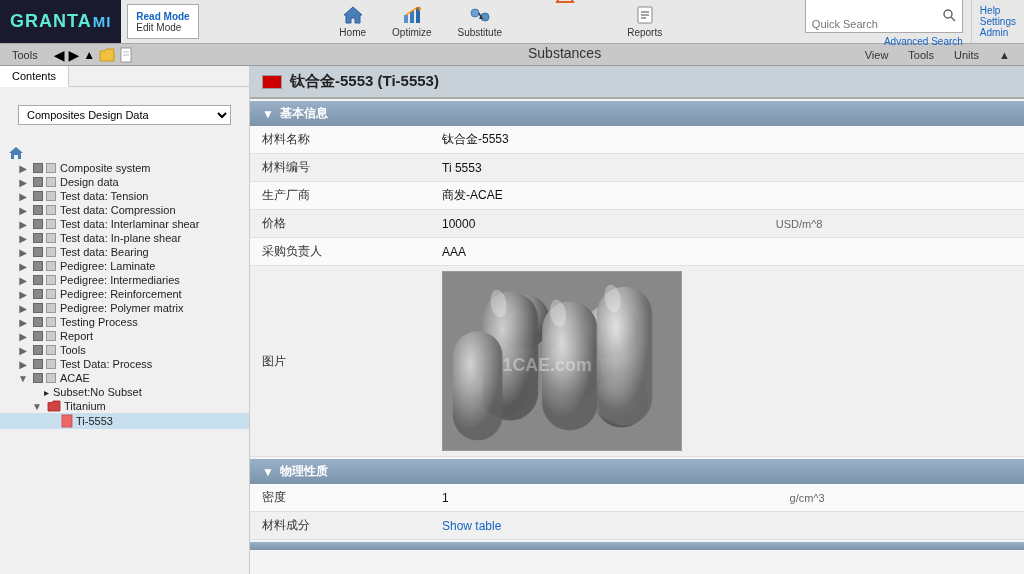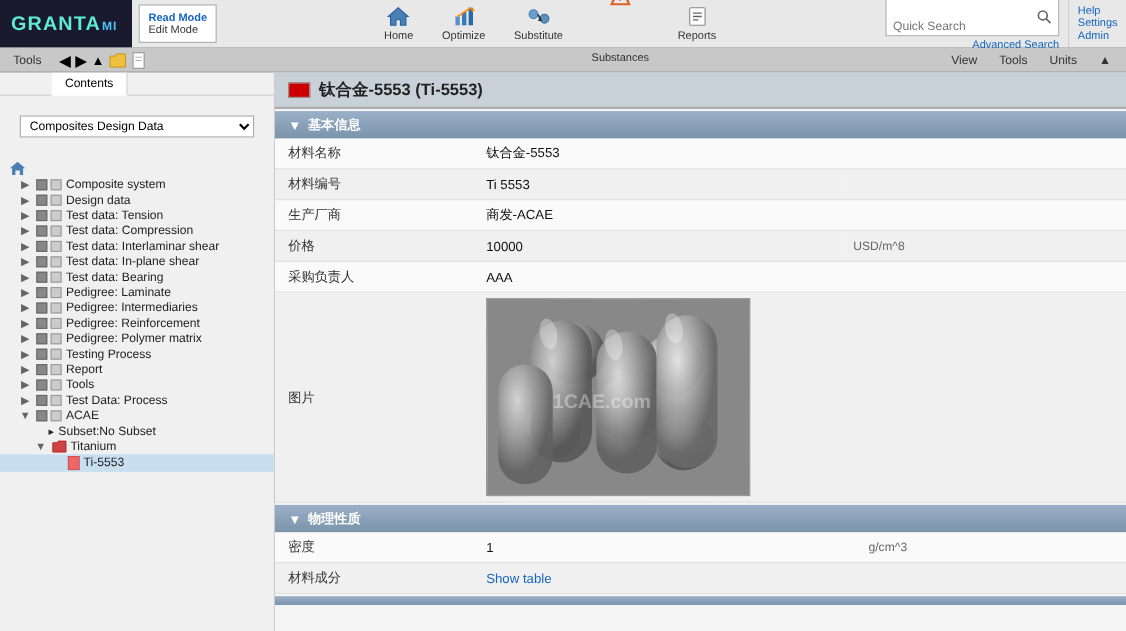--- a/index.html
+++ b/index.html
@@ -27,21 +27,21 @@
     .toolbar-btn { font-size: 11px; color: #333; cursor: pointer; padding: 1px 4px; }
     .toolbar-icons { display: flex; align-items: center; gap: 4px; }
     #view-tools { margin-left: auto; display: flex; gap: 8px; }
     #view-tools span { font-size: 11px; color: #333; cursor: pointer; padding: 1px 6px; }
 
     
     #main { display: flex; height: calc(574px - 44px - 22px); }
 
     
     #sidebar { width: 250px; background: #f0f0f0; border-right: 1px solid #ccc; display: flex; flex-direction: column; overflow: hidden; }
-    #sidebar-tabs { display: flex; border-bottom: 1px solid #ccc; padding-left: 47px; }
+    #sidebar-tabs { display: flex; border-bottom: 1px solid #ccc; }
     .sidebar-tab { padding: 4px 12px; font-size: 11px; cursor: pointer; background: #e0e0e0; border-right: 1px solid #ccc; }
     .sidebar-tab.active { background: white; border-bottom: 1px solid white; margin-bottom: -1px; }
     #sidebar-dropdown { margin: 18px; }
     #sidebar-dropdown select { width: 100%; font-size: 11px; padding: 2px 4px; background: white; border: 1px solid #aaa; }
     #sidebar-tree { flex: 1; overflow-y: auto; padding: 2px 0; }
     .tree-item { display: flex; align-items: center; padding: 1px 0; cursor: pointer; font-size: 11px; color: #222; }
     .tree-item .expand { width: 14px; text-align: center; font-size: 10px; color: #666; }
     .tree-item .label { flex: 1; }
     .tree-selected { background: #c8dff0; }
     .tree-indent-1 { padding-left: 16px; }
@@ -65,21 +65,21 @@
     .data-table tr:nth-child(odd) { background: #fafafa; }
     .data-table tr:nth-child(even) { background: #f0f0f0; }
     .link-text { color: #1565c0; cursor: pointer; text-decoration: none; }
     .material-image { width: 240px; height: 180px; background: linear-gradient(135deg, #888 0%, #ccc 30%, #999 50%, #bbb 70%, #777 100%); border: 1px solid #999; position: relative; overflow: hidden; display: flex; align-items: center; justify-content: center; }
   </style>
 </head>
 <body>
 
 <div id="top-bar">
   <div id="logo">
-    <span id="logo-text"><span style="color:#5eead4;font-size:18px;font-weight:bold;letter-spacing:1px;">GRANTA</span><span style="color:#4fc3f7;font-size:11px;font-weight:bold;margin-left:1px;">MI</span></span>
+    <span id="logo-text"><span style="color:#5eead4;font-size:18px;font-weight:bold;letter-spacing:1px;">GRANTA</span><span style="color:#4fc3f7;font-size:15px;font-weight:bold;margin-left:1px;">MI</span></span>
   </div>
   <div id="mode-box">
     <span style="color:#1565c0;font-weight:bold;font-size:10px;">Read Mode</span>
     <span style="color:#333;font-size:10px;">Edit Mode</span>
   </div>
   <div id="nav-icons">
 
     <div class="nav-icon-item">
       <svg width="22" height="20" viewBox="0 0 22 20">
         <polygon points="11,2 2,10 4,10 4,18 9,18 9,13 13,13 13,18 18,18 18,10 20,10" fill="#4a7fb5" stroke="#2a5f9e" stroke-width="1"></polygon>
@@ -106,21 +106,21 @@
         <polygon points="12,10 14,14 10,14" fill="#333"></polygon>
       </svg>
       <span style="font-size:10px;">Substitute</span>
     </div>
 
     <div class="nav-icon-item">
       <svg width="22" height="20" viewBox="0 0 22 20">
         <polygon points="11,1 3,19 19,19" fill="none" stroke="#e06020" stroke-width="2"></polygon>
         <text x="9" y="16" font-size="9" fill="#e06020" font-weight="bold">!</text>
       </svg>
-      <span style="font-size:10px;margin-top:40px;">Substances</span>
+      <span style="font-size:14px;margin-top:40px;">Substances</span>
     </div>
 
     <div class="nav-icon-item">
       <svg width="22" height="20" viewBox="0 0 22 20">
         <rect x="4" y="2" width="14" height="16" rx="1" fill="white" stroke="#888" stroke-width="1"></rect>
         <line x1="7" y1="7" x2="15" y2="7" stroke="#666" stroke-width="1.2"></line>
         <line x1="7" y1="10" x2="15" y2="10" stroke="#666" stroke-width="1.2"></line>
         <line x1="7" y1="13" x2="12" y2="13" stroke="#666" stroke-width="1.2"></line>
       </svg>
       <span style="font-size:10px;">Reports</span>

